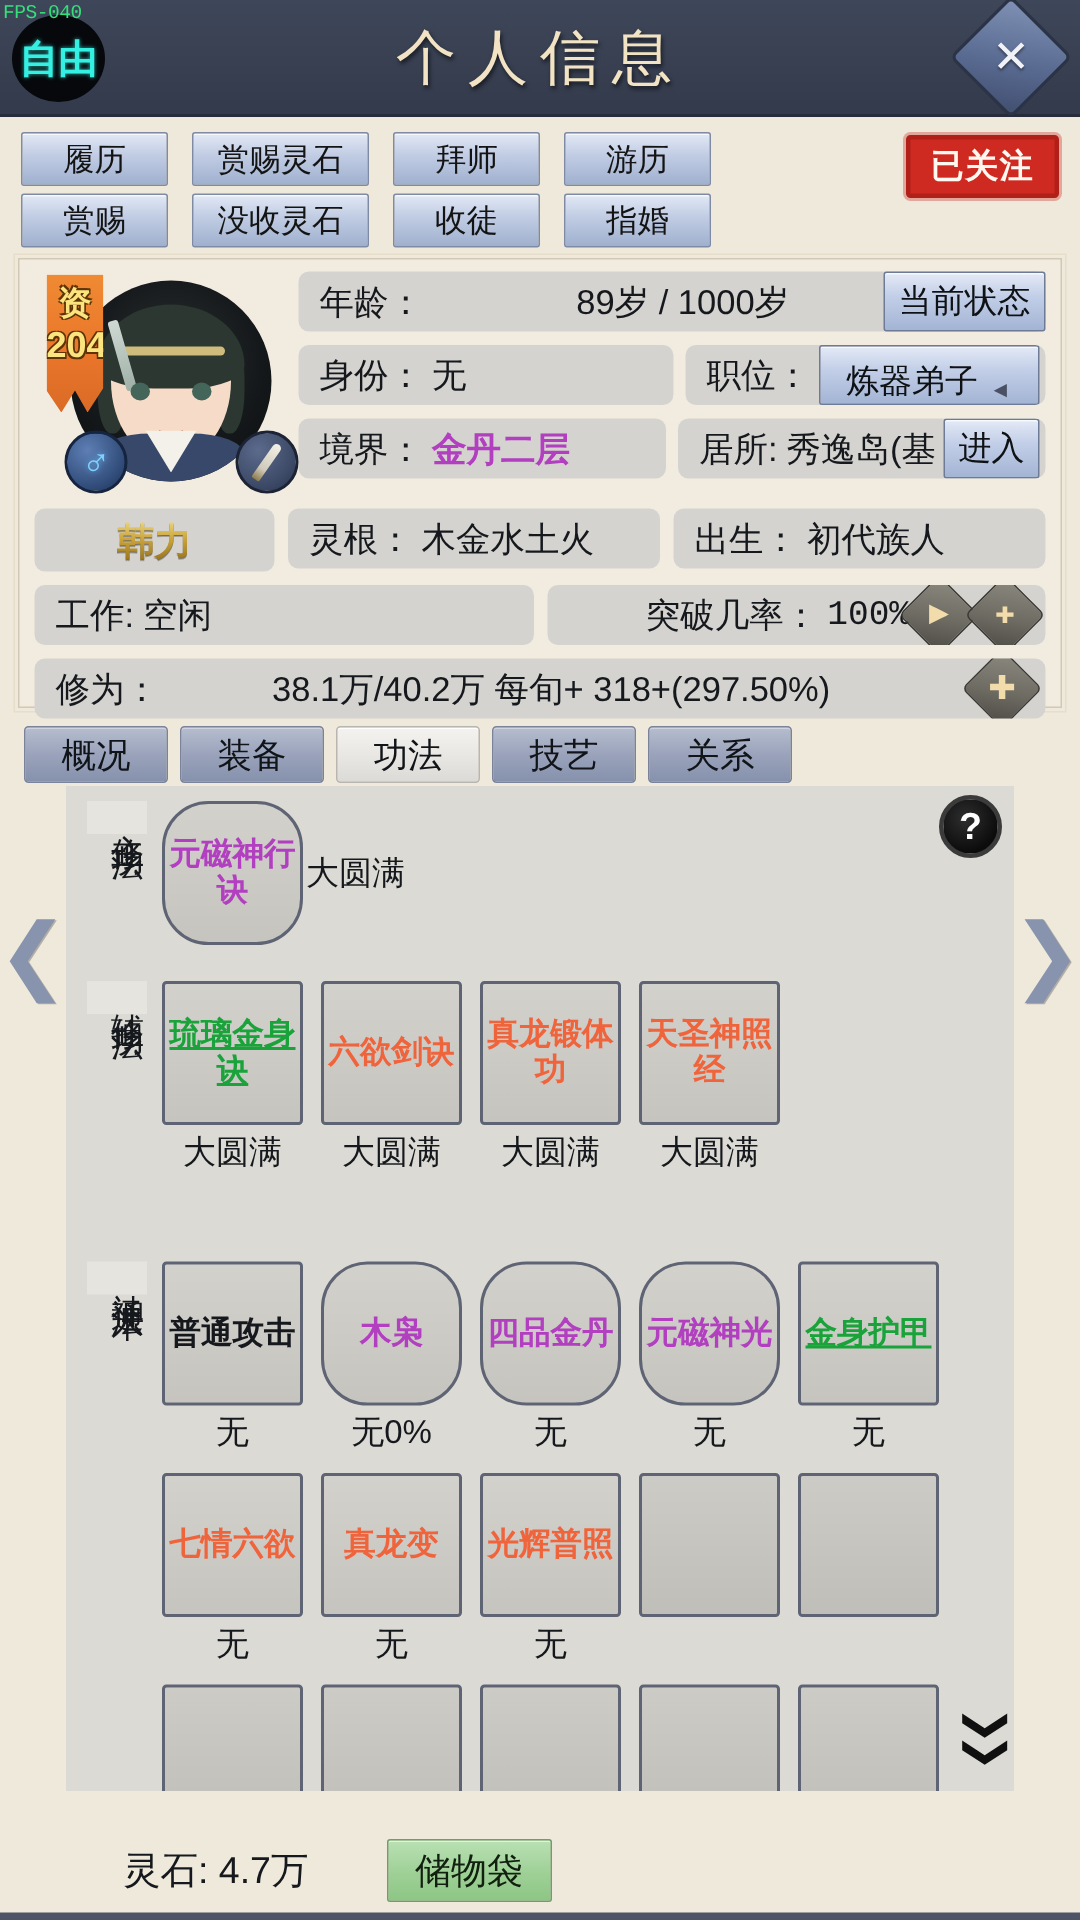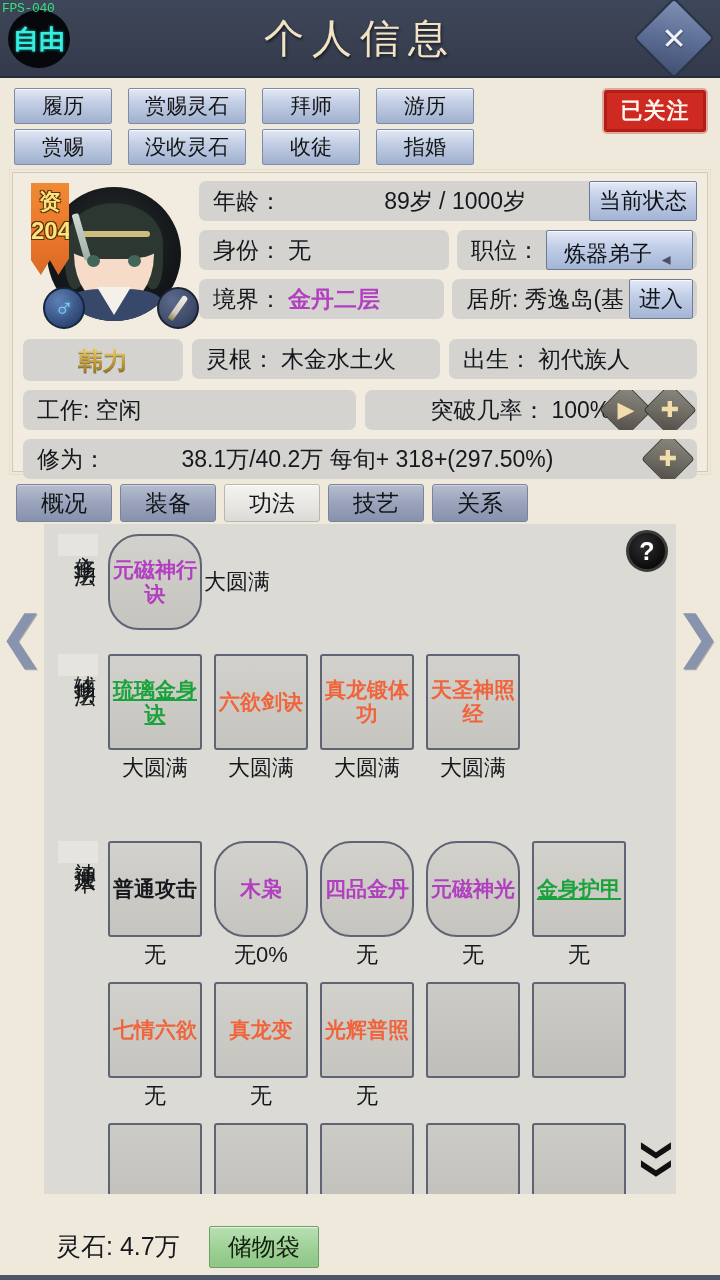--- a/index.html
+++ b/index.html
@@ -309,21 +309,21 @@
     transform: rotate(45deg);
     border-radius: 4px;
     border: 1px solid #3b3934;
   }
   .icon-dia .gl {
     position: absolute; inset: 0;
     display: flex; align-items: center; justify-content: center;
     color: #f2dcab; font-size: 22px; font-weight: bold;
     line-height: 1;
   }
-  .pill.br { flex: 1; justify-content: flex-start; gap: 0; position: relative; }
+  .pill.br { flex: 1; justify-content: flex-start; gap: 0; position: relative; font-family: Liberation Mono, monospace; }
   .pill.br .icons { position: absolute; right: 8px; top: 1px; display: flex; gap: 6px; }
   .pill.cult { flex: 1; position: relative; }
   .pill.cult .cval {
     position: absolute; left: 50%; transform: translateX(-48%);
     white-space: nowrap;
   }
   .pill.cult .icons { position: absolute; right: 10px; top: 1px; }
 
   
   .tabs {
@@ -434,22 +434,22 @@
 
   .main-sect { display: flex; align-items: flex-start; }
 
   
   .footer {
     position: absolute;
     left: 0; right: 0; bottom: 0;
     height: 62px;
     background: #efe9dc;
     display: flex; align-items: center;
-    padding-left: 56px;
-    gap: 29px;
+    padding-left: 82px;
+    gap: 52px;
     border-bottom: 5px solid #4d5468;
   }
   .stone-text { font-size: 25px; color: #15181c; }
   .bag-btn {
     height: 42px; padding: 0 18px;
     background: linear-gradient(180deg,#b9e0b3 0%,#9ed096 55%,#8dc685 100%);
     border: 1px solid #6f9e68;
     border-radius: 2px;
     font-size: 24px; color: #12200f;
     display: flex; align-items: center; justify-content: center;

